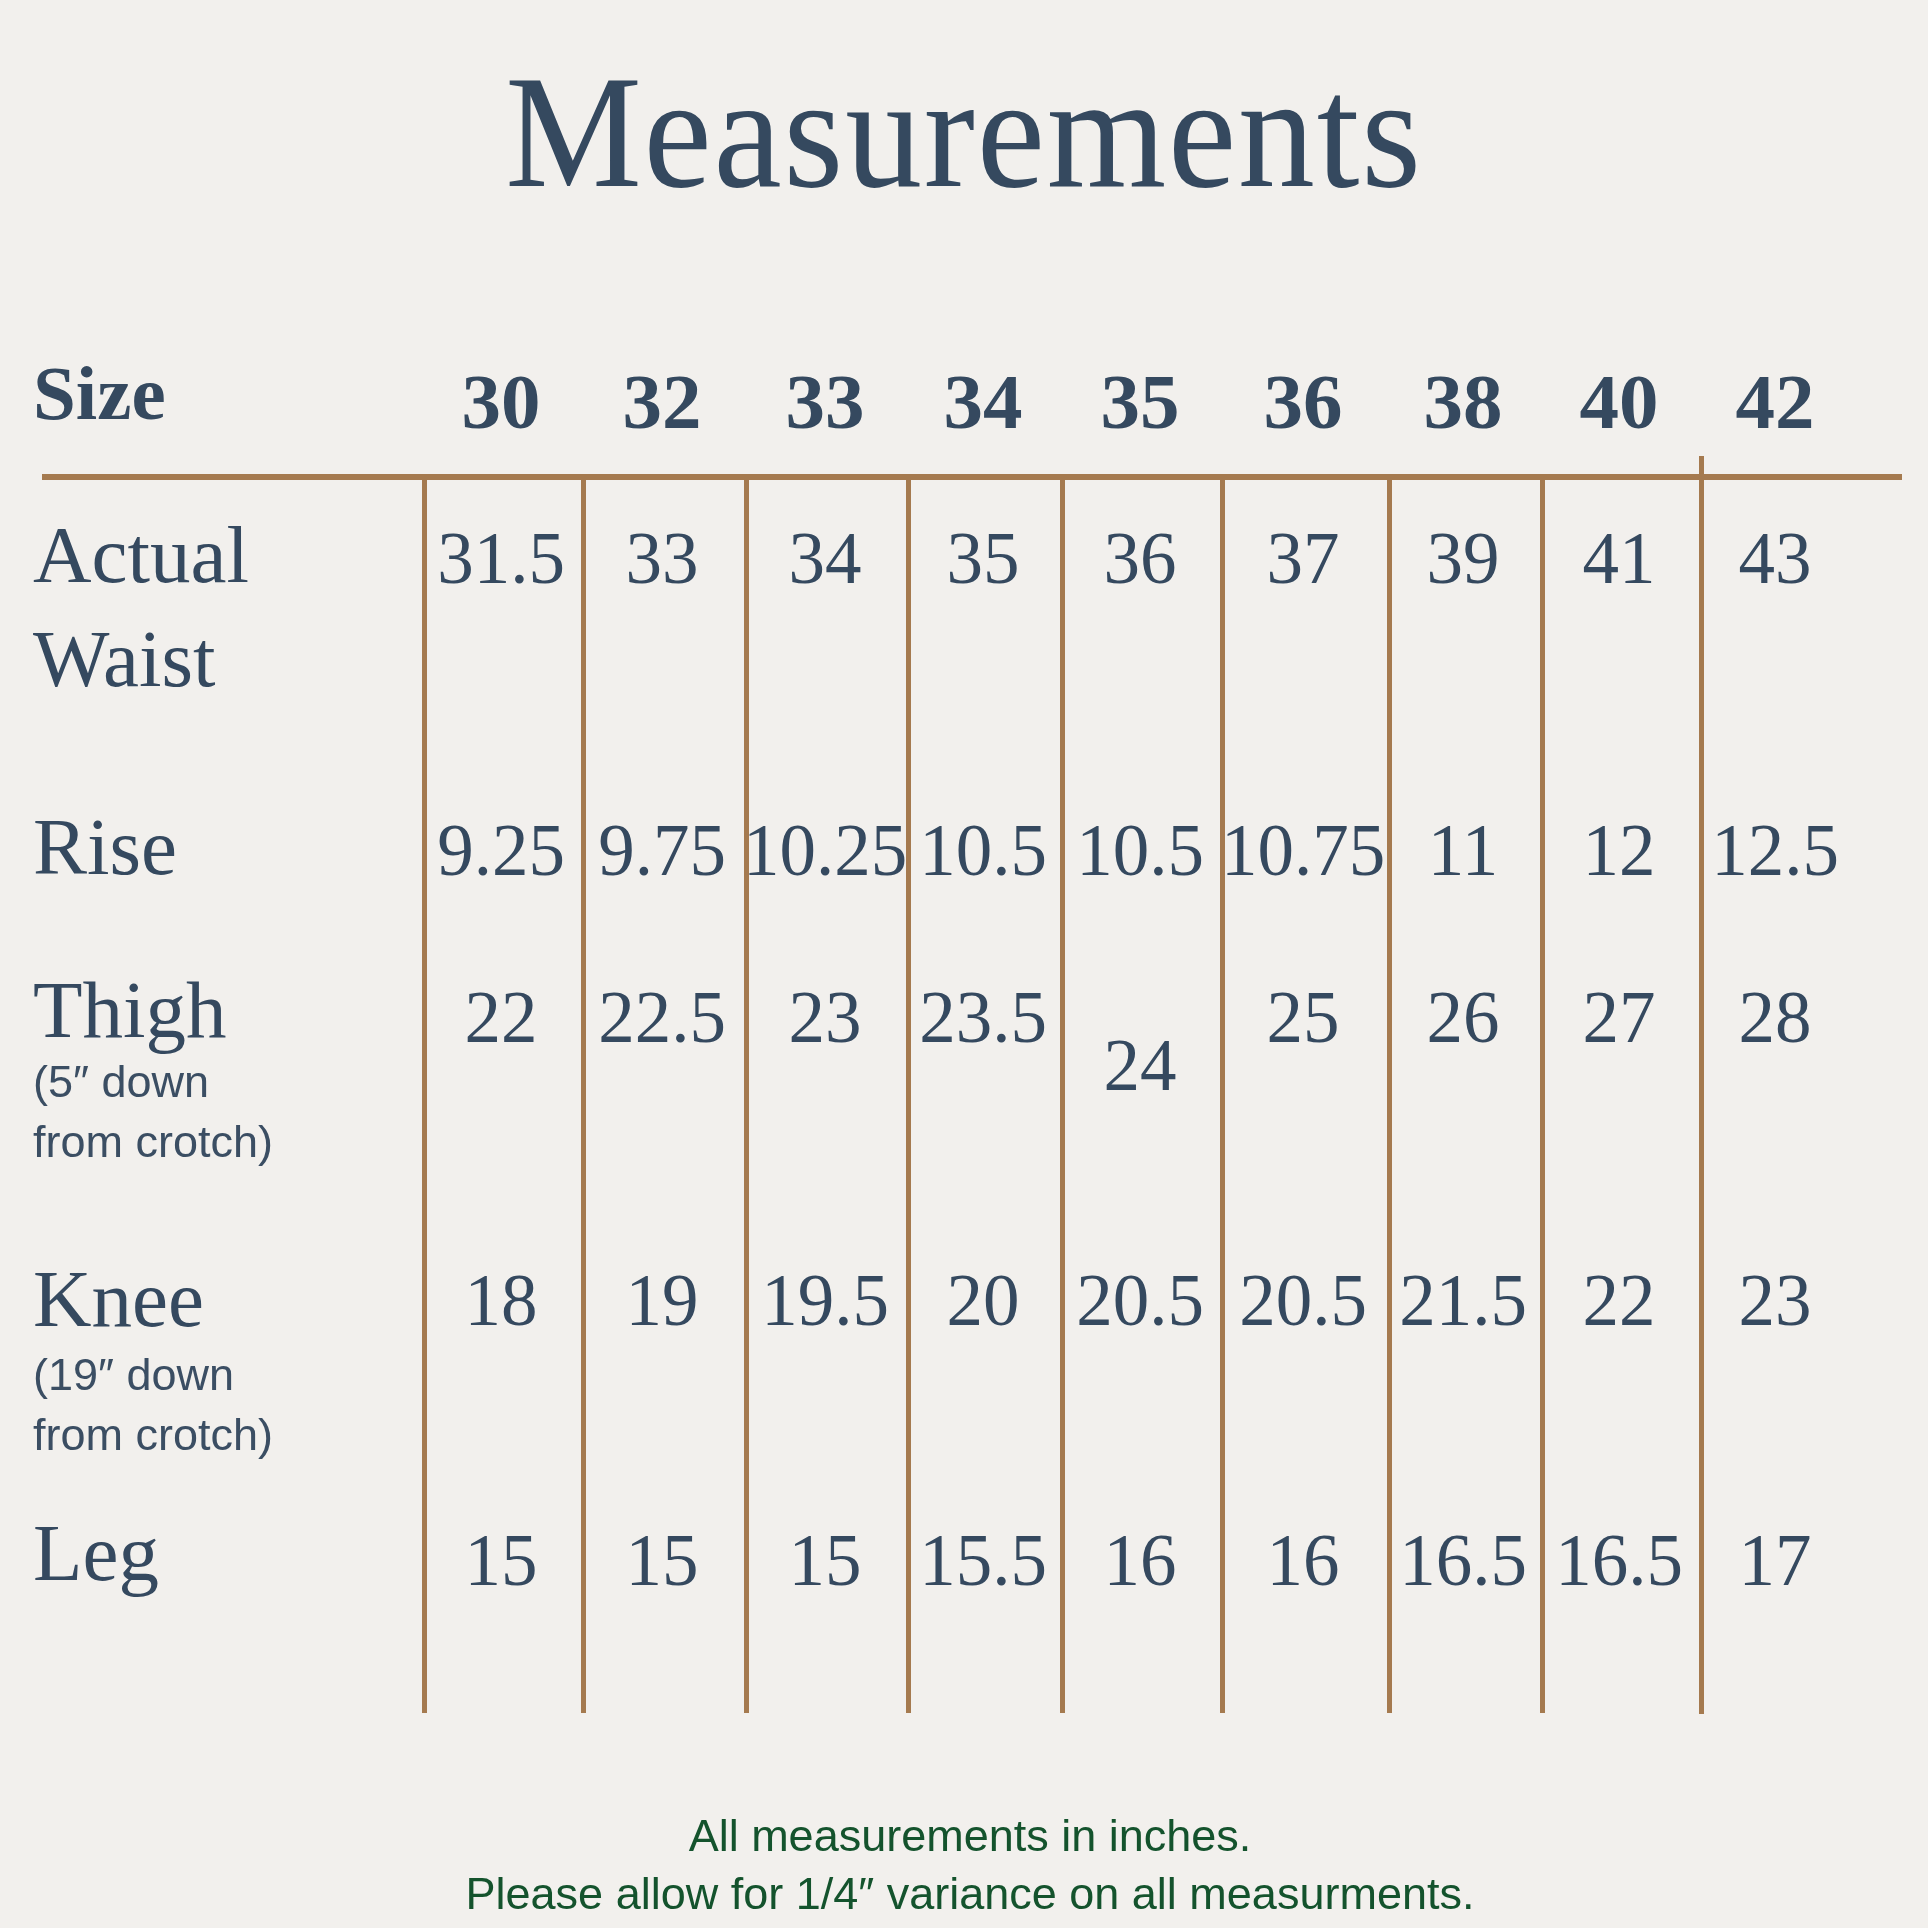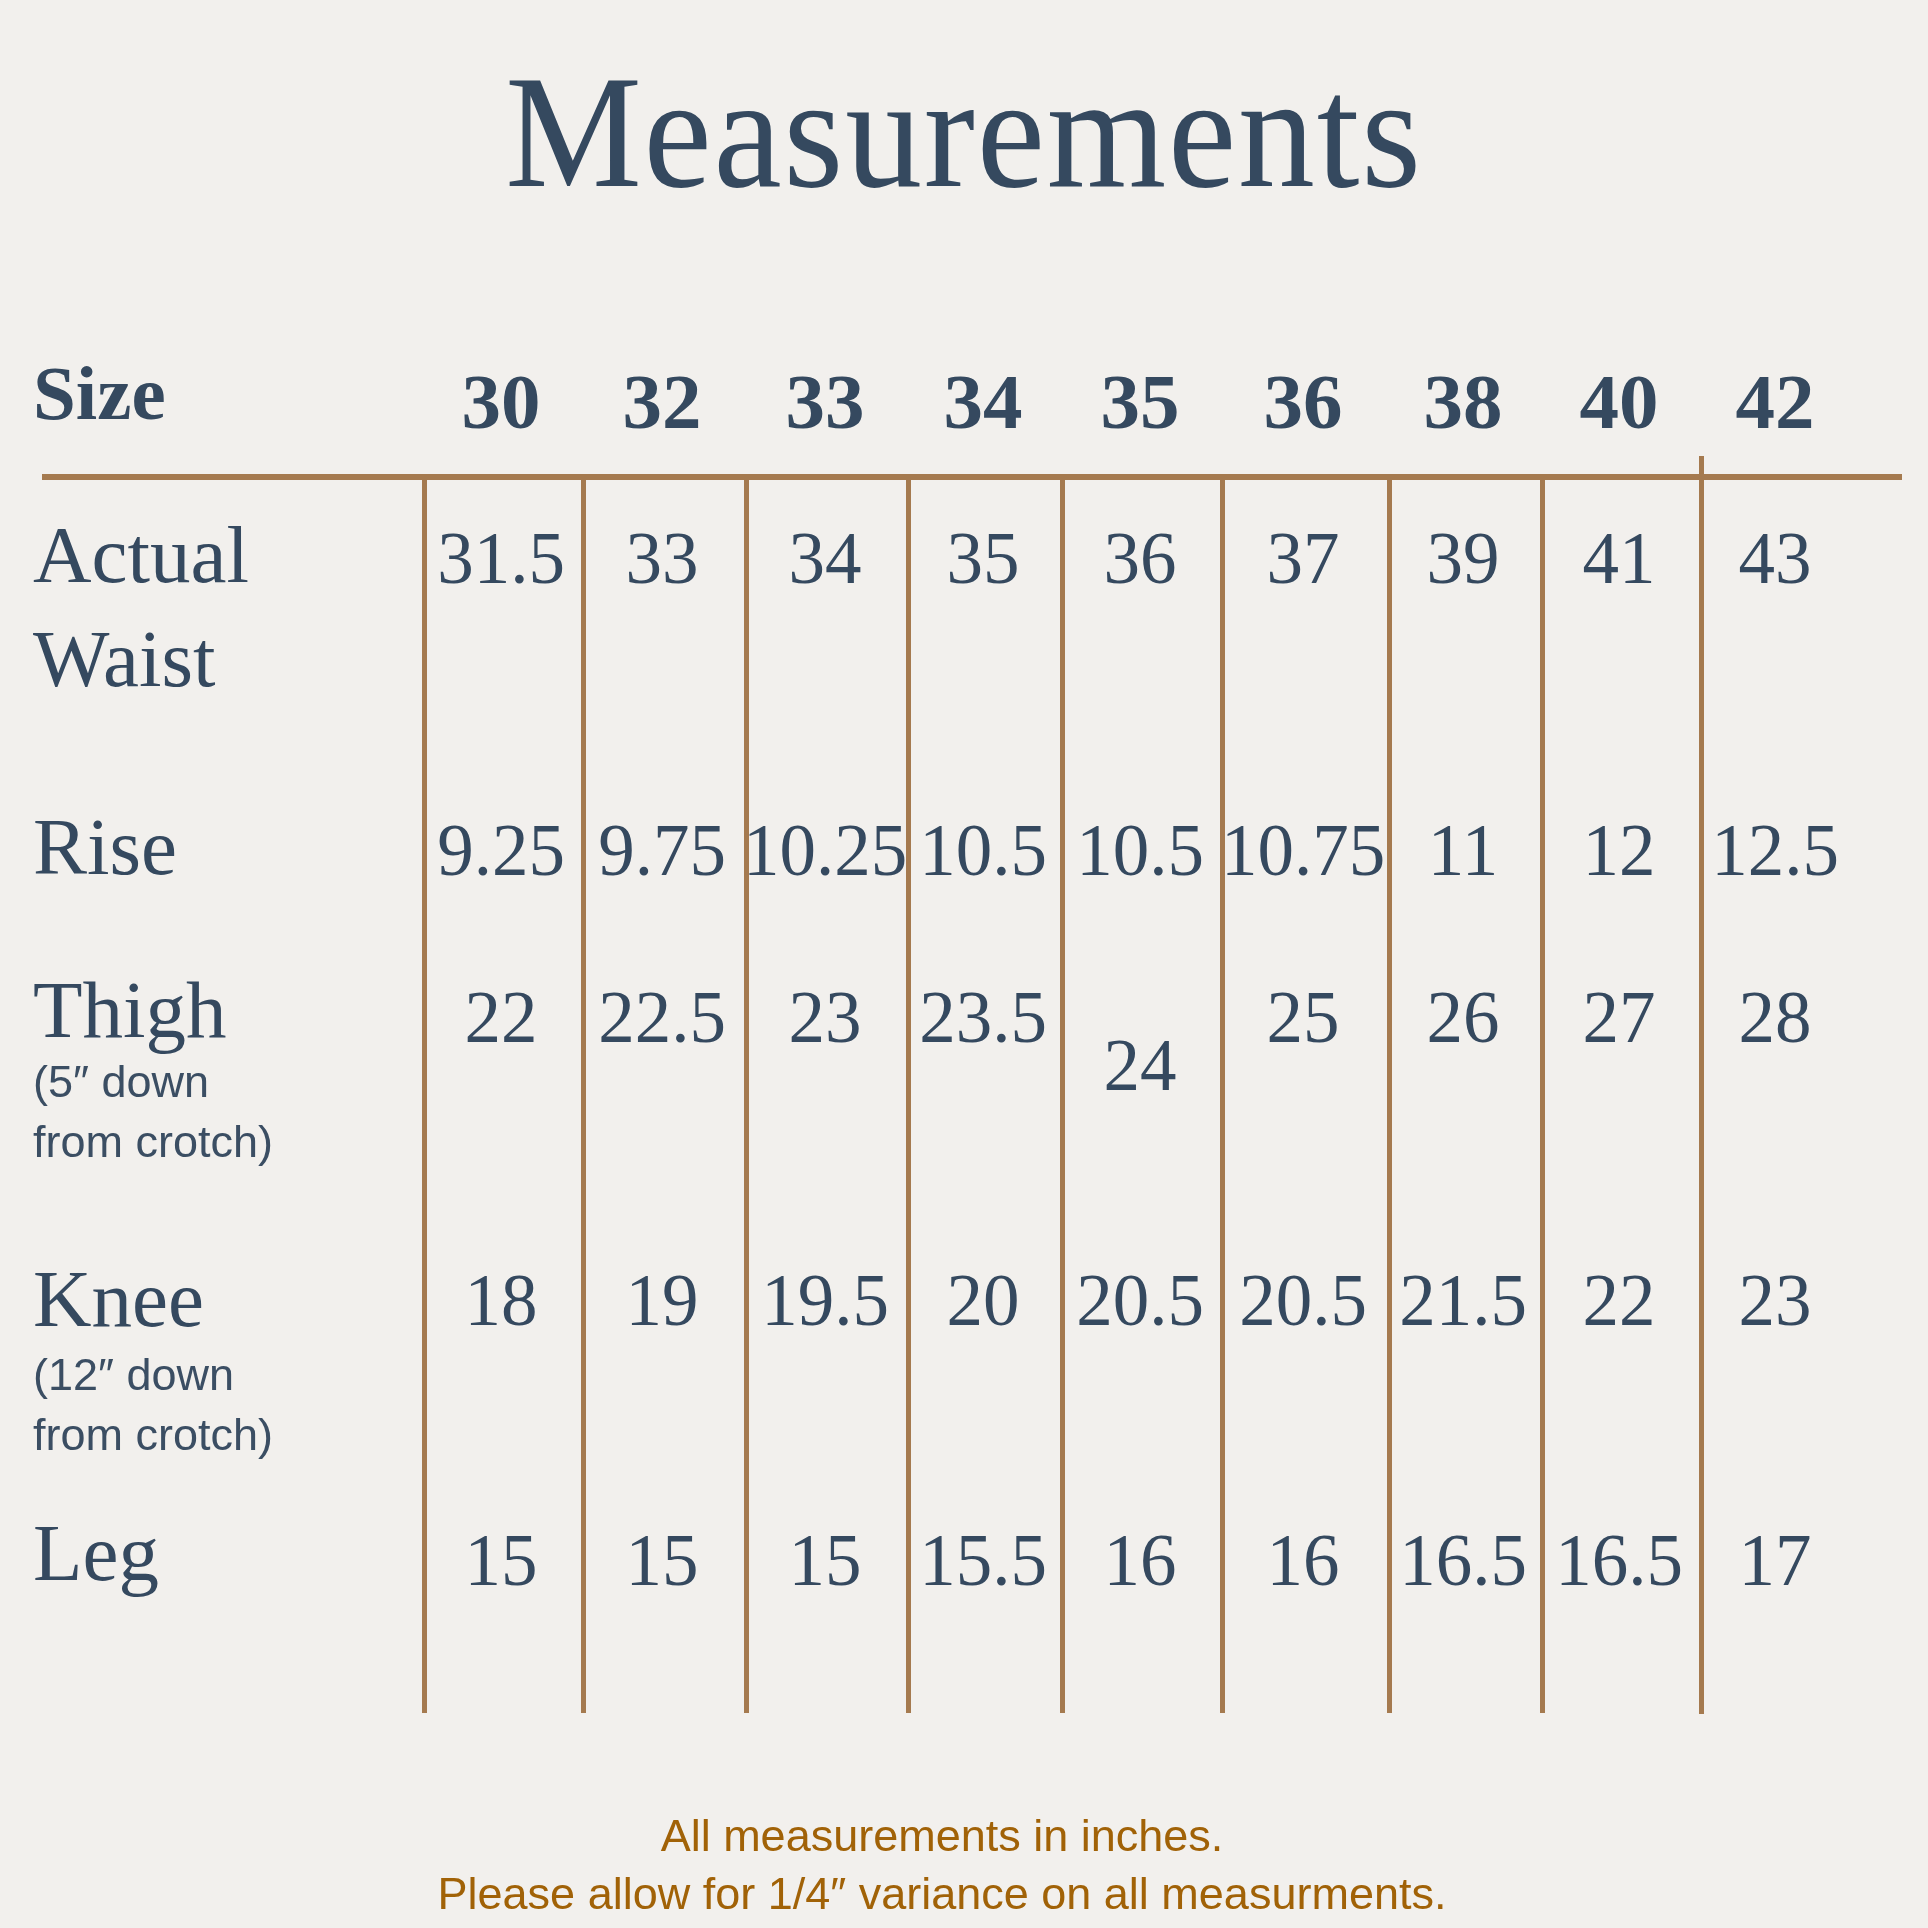--- a/index.html
+++ b/index.html
@@ -53,21 +53,22 @@
     transform:translateX(-50%);
     font-size:73px;line-height:1;font-weight:400;
     white-space:nowrap;
   }
   .footer-line{
     position:absolute;left:0;width:1884px;
     text-align:center;
     font-family:"Liberation Sans","DejaVu Sans",sans-serif;
     font-weight:300;
     font-size:45px;line-height:56px;
-    color:#a16207;
+    color:#14532d;
+    padding-left:28px;
   }
   .footer-1{top:1808px;}
   .footer-2{top:1866px;}
 </style>
 </head>
 <body>
 
 <div class="canvas">
   <div class="title">Measurements</div>
 
@@ -138,21 +139,21 @@
       <div class="cell-value" style="left: 983px; top: 981px;">23.5</div>
       <div class="cell-value" style="left: 1140px; top: 981px; margin-top: 48px;">24</div>
       <div class="cell-value" style="left: 1303px; top: 981px;">25</div>
       <div class="cell-value" style="left: 1463px; top: 981px;">26</div>
       <div class="cell-value" style="left: 1619px; top: 981px;">27</div>
       <div class="cell-value" style="left: 1775px; top: 981px;">28</div>
       <div class="row-label" style="top: 1247px;">
         <div>Knee</div>
       </div>
       <div class="row-sublabel" style="top: 1345px;">
-        <div>(12″ down</div>
+        <div>(19″ down</div>
         <div>from crotch)</div>
       </div>
       <div class="cell-value" style="left: 501px; top: 1264px;">18</div>
       <div class="cell-value" style="left: 662px; top: 1264px;">19</div>
       <div class="cell-value" style="left: 825px; top: 1264px;">19.5</div>
       <div class="cell-value" style="left: 983px; top: 1264px;">20</div>
       <div class="cell-value" style="left: 1140px; top: 1264px;">20.5</div>
       <div class="cell-value" style="left: 1303px; top: 1264px;">20.5</div>
       <div class="cell-value" style="left: 1463px; top: 1264px;">21.5</div>
       <div class="cell-value" style="left: 1619px; top: 1264px;">22</div>

